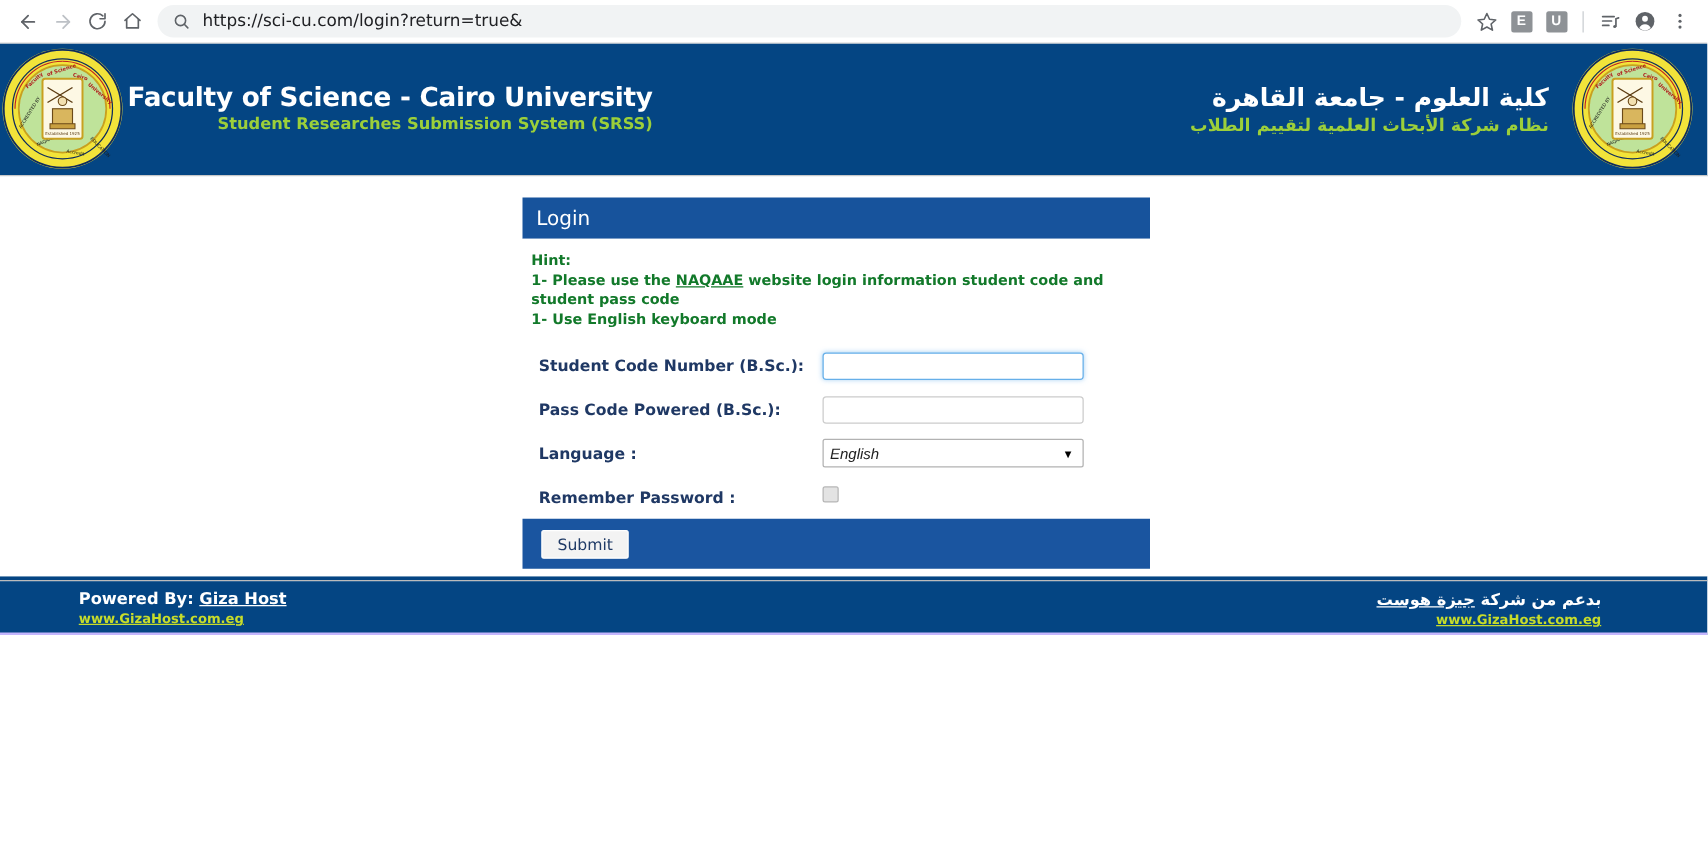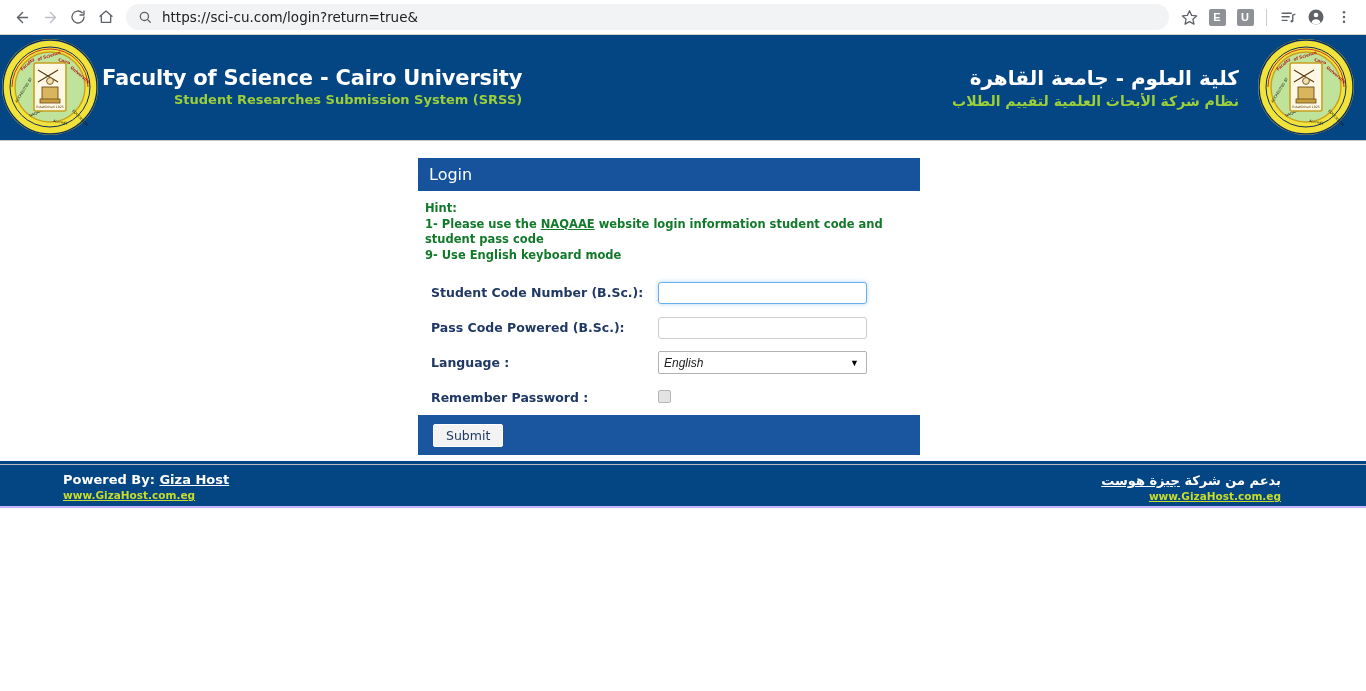--- a/index.html
+++ b/index.html
@@ -478,21 +478,21 @@
 
     <div class="panel-head">
       <span>Login</span>
     </div>
 
     <div class="panel-body">
 
       <div class="hint">
         <span class="hint-title">Hint:</span>
         <div><span>1- Please use the </span><a href="#">NAQAAE</a><span> website login information student code and student pass code</span></div>
-        <div>9- Use English keyboard mode</div>
+        <div>1- Use English keyboard mode</div>
       </div>
 
       <div class="form-rows">
 
         <div class="form-row">
           <div class="lbl">Student Code Number (B.Sc.):</div>
           <div class="fld">
             <input class="txt focused" type="text" value="" style="">
           </div>
         </div>

